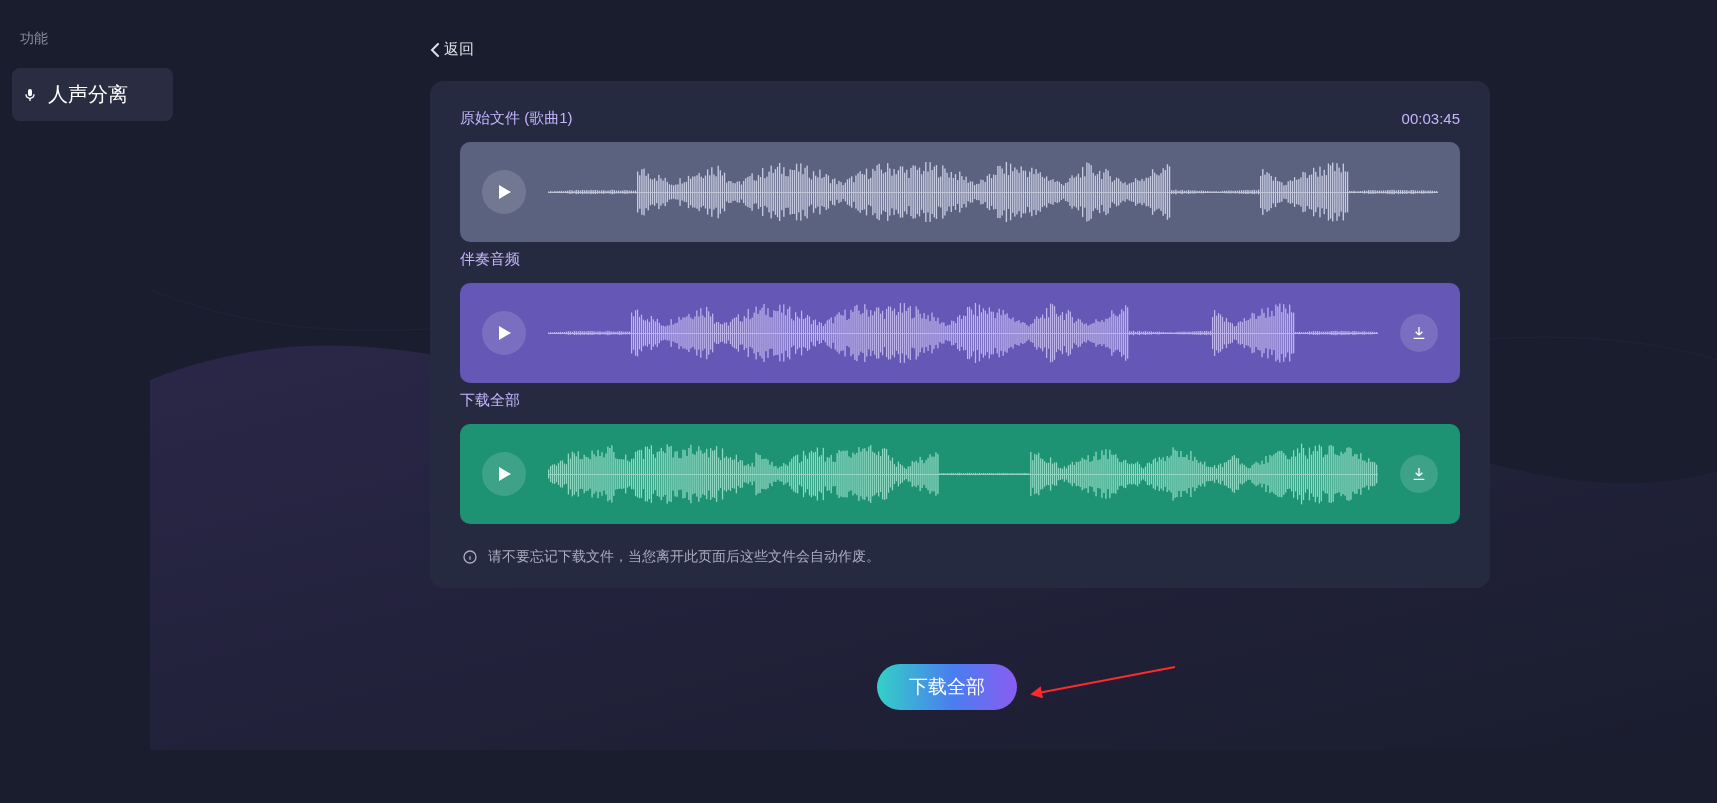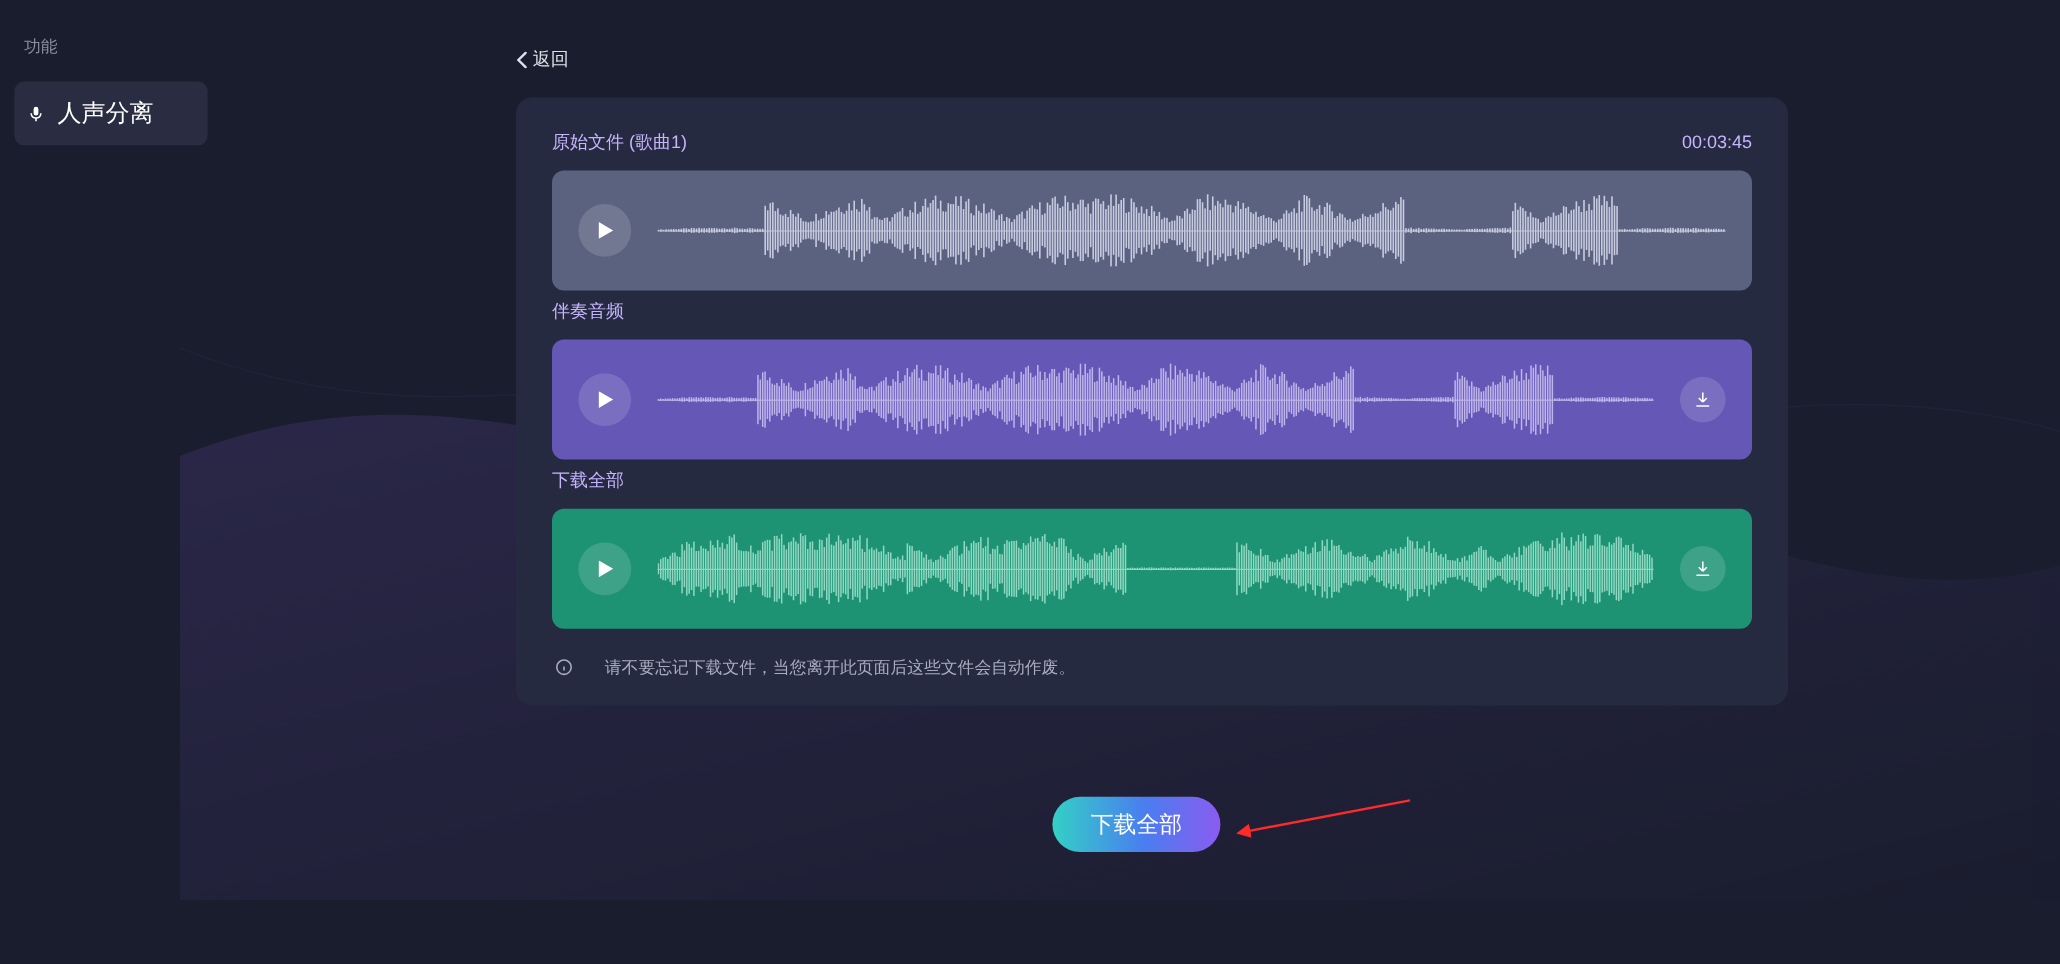--- a/index.html
+++ b/index.html
@@ -117,21 +117,21 @@
 .dl-btn {
   width: 38px; height: 38px;
   border-radius: 50%;
   background: rgba(255,255,255,0.14);
   display:flex; align-items:center; justify-content:center;
   cursor:pointer;
   flex: 0 0 38px;
 }
 .dl-btn svg{ width:16px; height:16px; stroke:#fff; fill:none; stroke-width:2;}
 .notice {
-  display:flex; gap:26px;
+  display:flex; align-items:center; gap:10px;
   color:#a9abc0; font-size:14px;
   padding: 16px 2px 0 2px;
 }
 .notice svg{ width:16px; height:16px; }
 .download-all {
   position:absolute;
   left: 877px; top: 664px;
   width: 140px; height: 46px;
   border-radius: 24px;
   background: linear-gradient(90deg, #33d0c6 0%, #4a7df0 55%, #8a5cf0 100%);

